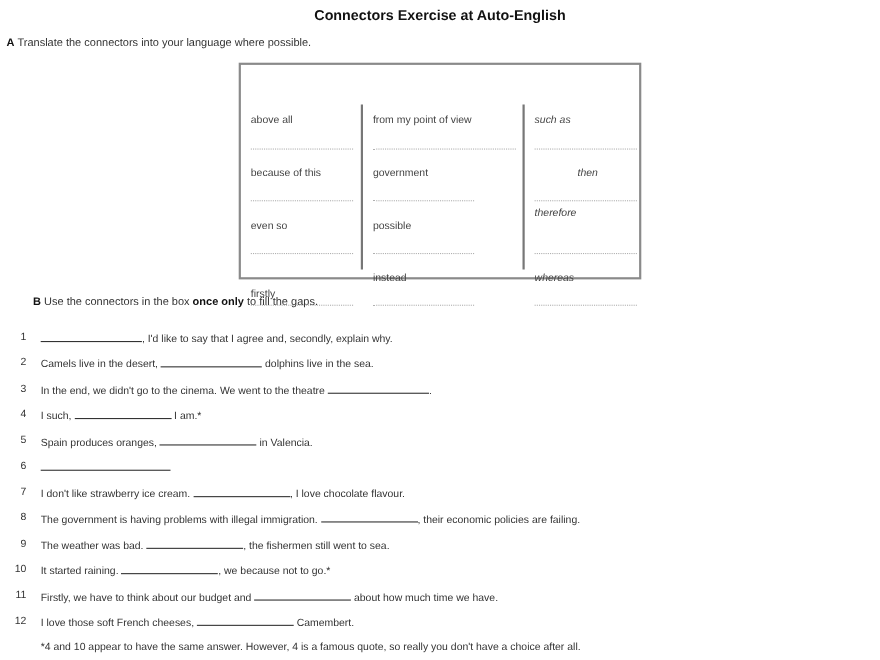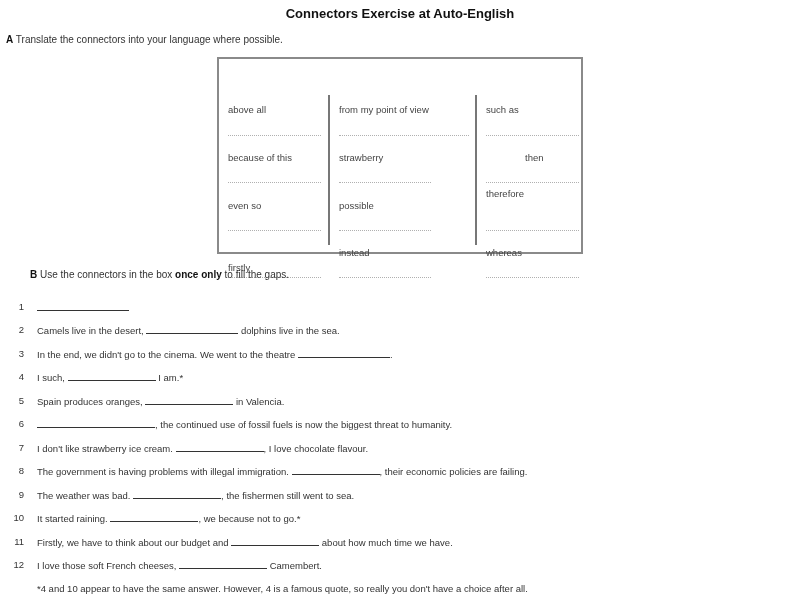--- a/index.html
+++ b/index.html
@@ -17,21 +17,21 @@
   .section-head b { color: #111; }
   .box {
     position: absolute; left: 217px; top: 57px; width: 366px; height: 197px;
     border: 2px solid #8a8a8a; box-sizing: border-box;
   }
   .col {
     position: absolute; top: 0; bottom: 0; margin-top: 36px;
   }
   .col.c0 { left: 0; width: 109px; }
   .col.c1 { left: 109px; width: 147px; border-left: 2px solid #777; bottom: 7px; }
-  .col.c2 { left: 256px; width: 106px; border-left: 2px solid #777; bottom: 7px; }
+  .col.c2 { left: 256px; width: 106px; border-left: 2px solid #777; bottom: 7px; font-style: italic; }
   .cell {
     position: absolute; left: 9px; font-size: 9.5px; color: #444;
   }
   .dots {
     position: absolute; left: 9px; height: 0;
     border-top: 1px dotted #b0b0b0;
   }
   .q {
     position: absolute; left: 0; font-size: 9.5px; color: #333; white-space: nowrap;
   }
@@ -63,21 +63,21 @@
     <div class="cell" style="top:57px;">because of this</div>
     <div class="dots" style="top:87px;width:93px;"></div>
     <div class="cell" style="top:105px;">even so</div>
     <div class="dots" style="top:135px;width:93px;"></div>
     <div class="cell" style="top:167px;">firstly</div>
     <div class="dots" style="top:182px;width:93px;"></div>
   </div>
   <div class="col c1">
     <div class="cell" style="top:9px;">from my point of view</div>
     <div class="dots" style="top:40px;width:130px;"></div>
-    <div class="cell" style="top:57px;">strawberry</div>
+    <div class="cell" style="top:57px;">government</div>
     <div class="dots" style="top:87px;width:92px;"></div>
     <div class="cell" style="top:105px;">possible</div>
     <div class="dots" style="top:135px;width:92px;"></div>
     <div class="cell" style="top:152px;">instead</div>
     <div class="dots" style="top:182px;width:92px;"></div>
   </div>
   <div class="col c2">
     <div class="cell" style="top:9px;">such as</div>
     <div class="dots" style="top:40px;width:93px;"></div>
     <div class="cell" style="top:57px;padding-left:39px;">then</div>
@@ -90,41 +90,41 @@
 </div>
 
 <div class="section-head" style="top:269px;margin-left:24px;">
   <b>B</b>
   <span>Use the connectors in the box </span><b>once only</b><span> to fill the gaps.</span>
 </div>
 
 <div id="questions">
     <div class="q" style="top: 301px;">
       <span class="num">1</span>
-      <span class="txt"><span></span><span class="gap" style="width: 92px;"></span></span>
+      <span class="txt"><span></span><span class="gap" style="width: 92px;"></span><span>, I'd like to say that I agree and, secondly, explain why.</span></span>
     </div>
     <div class="q" style="top: 324px;">
       <span class="num">2</span>
       <span class="txt"><span>Camels live in the desert, </span><span class="gap" style="width: 92px;"></span><span> dolphins live in the sea.</span></span>
     </div>
     <div class="q" style="top: 348px;">
       <span class="num">3</span>
       <span class="txt"><span>In the end, we didn't go to the cinema. We went to the theatre </span><span class="gap" style="width: 92px;"></span><span>.</span></span>
     </div>
     <div class="q" style="top: 371px;">
       <span class="num">4</span>
       <span class="txt"><span>I such, </span><span class="gap" style="width: 88px;"></span><span> I am.*</span></span>
     </div>
     <div class="q" style="top: 395px;">
       <span class="num">5</span>
       <span class="txt"><span>Spain produces oranges, </span><span class="gap" style="width: 88px;"></span><span> in Valencia.</span></span>
     </div>
     <div class="q" style="top: 418px;">
       <span class="num">6</span>
-      <span class="txt"><span></span><span class="gap" style="width: 118px;"></span><span>, the continued use of fossil fuels is now the biggest threat to humanity.</span></span>
+      <span class="txt"><span></span><span class="gap" style="width: 118px;"></span></span>
     </div>
     <div class="q" style="top: 442px;">
       <span class="num">7</span>
       <span class="txt"><span>I don't like strawberry ice cream. </span><span class="gap" style="width: 88px;"></span><span>, I love chocolate flavour.</span></span>
     </div>
     <div class="q" style="top: 465px;">
       <span class="num">8</span>
       <span class="txt"><span>The government is having problems with illegal immigration. </span><span class="gap" style="width: 88px;"></span><span>, their economic policies are failing.</span></span>
     </div>
     <div class="q" style="top: 489px;">

